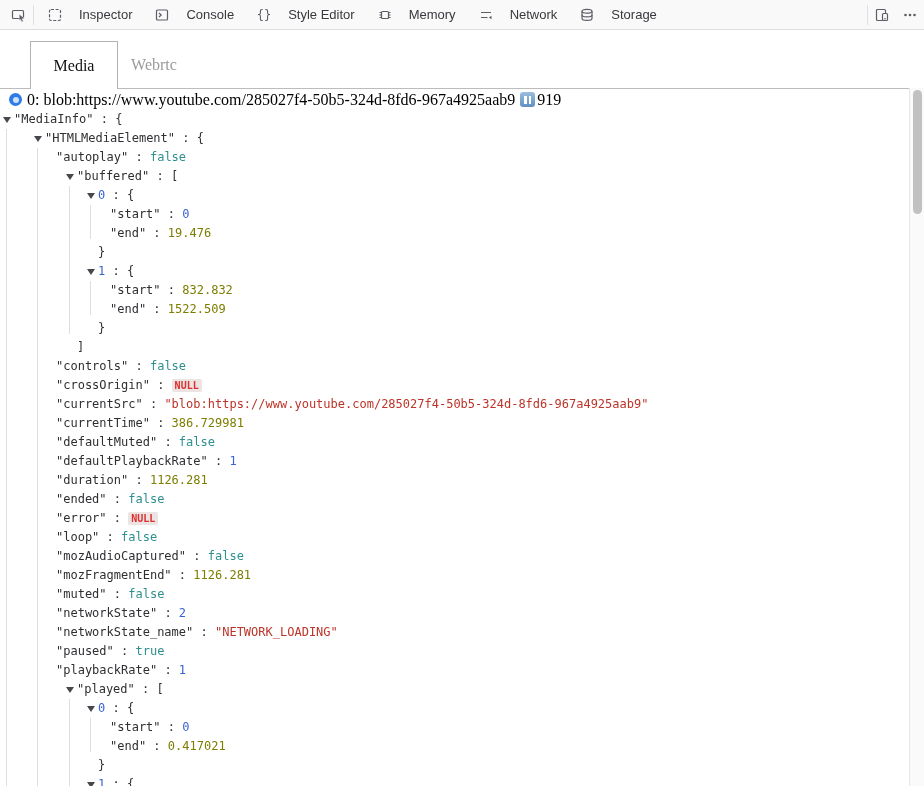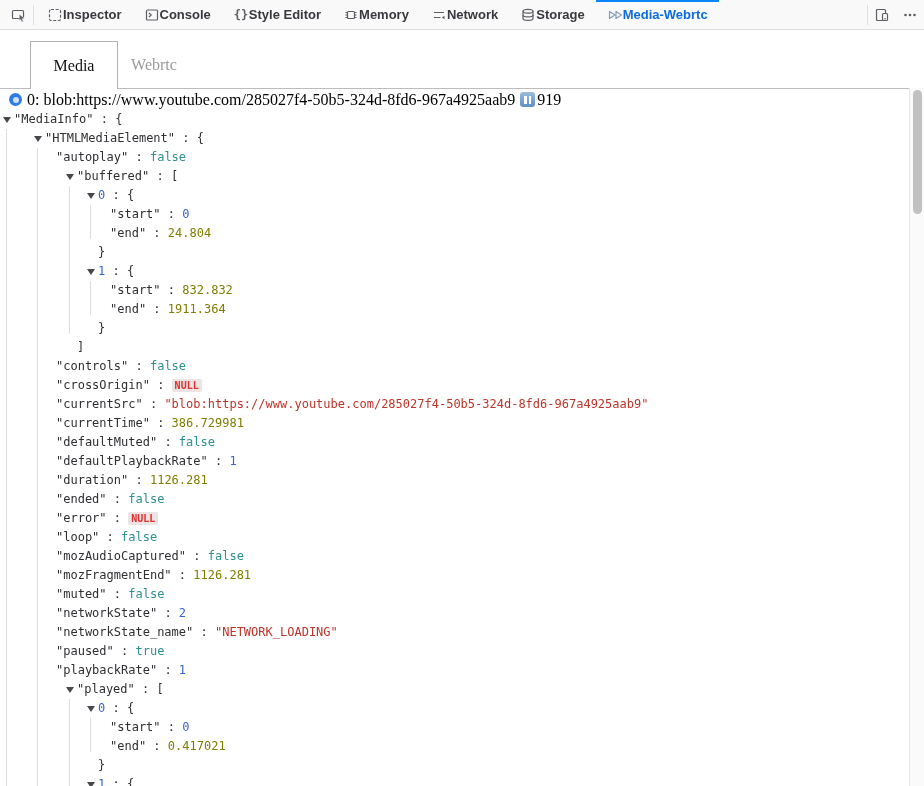--- a/index.html
+++ b/index.html
@@ -6,22 +6,22 @@
   html,body { width:924px; height:786px; overflow:hidden; background:#fff;
               font-family:"Liberation Sans", sans-serif; }
 
   
   .toolbar { display:flex; align-items:center; height:30px; background:#f9f9fa;
              border-bottom:1px solid #dcdce1; padding-left:5px; position:relative; z-index:5; }
   .tb-btn  { width:28px; height:100%; display:flex; align-items:center; justify-content:center;
              color:#3b3b40; }
   .tb-sep  { width:1px; height:20px; background:#e0e0e3; }
   .tb-tabs { display:flex; height:100%; margin-left:2px; }
-  .tb-tab  { position:relative; display:flex; align-items:center; gap:0; padding:0 11px;
-             height:100%; font-size:13px; color:#38383d; cursor:default; white-space:nowrap;font-weight:bold; }
+  .tb-tab  { position:relative; display:flex; align-items:center; gap:16px; padding:0 11px;
+             height:100%; font-size:13px; color:#38383d; cursor:default; white-space:nowrap; }
   .tb-tab.active { color:var(--tab-active-text,#0a6cde); }
   .tb-tab.active::before { content:""; position:absolute; top:0; left:0; right:0; height:2px;
              background:var(--accent-blue,#0a84ff); }
   .tb-icon { width:16px; height:16px; display:inline-flex; color:#5d5d66; }
   .tb-tab.active .tb-icon { color:#85a0b8; }
   .tb-icon svg { width:16px; height:16px; stroke-width:1.2; }
   .tb-spacer { flex:1; }
 
   
   .doc-tab-media { position:absolute; left:30px; top:41px; width:88px; height:48px;
@@ -129,28 +129,20 @@
       <div class="tb-tab">
         <span class="tb-icon">
           <svg viewBox="0 0 16 16">
             <ellipse cx="8" cy="4.3" rx="5" ry="1.9" fill="none" stroke="currentColor"></ellipse>
             <path d="M3 4.3v7.2c0 1.05 2.24 1.9 5 1.9s5-.85 5-1.9V4.3" fill="none" stroke="currentColor"></path>
             <path d="M3 8c0 1.05 2.24 1.9 5 1.9S13 9.05 13 8" fill="none" stroke="currentColor"></path>
           </svg>
         </span>
         <span>Storage</span>
       </div>
-      <div class="tb-tab active">
-        <span class="tb-icon">
-          <svg viewBox="0 0 16 16">
-            <path d="M2.5 4.5v7l5.5-3.5zM9 4.5v7l5.5-3.5z" fill="none" stroke="currentColor" stroke-linejoin="round"></path>
-          </svg>
-        </span>
-        <span>Media-Webrtc</span>
-      </div>
     </div>
   <div class="tb-spacer"></div>
   <div class="tb-sep"></div>
   <div class="tb-btn">
     <span class="tb-icon">
         <svg viewBox="0 0 16 16">
           <rect x="2.5" y="2.5" width="9" height="11" rx="1" fill="none" stroke="currentColor"></rect>
           <rect x="8.5" y="6.5" width="5" height="7" rx="1" fill="#f9f9fa" stroke="currentColor"></rect>
           <circle cx="11" cy="11.8" r="0.8" fill="currentColor"></circle>
         </svg>
@@ -189,25 +181,25 @@
     <div class="guide" style="left: 90px; top: 95px; height: 34px;"></div>
     <div class="guide" style="left: 90px; top: 171px; height: 34px;"></div>
     <div class="guide" style="left: 69px; top: 589px; height: 91px;"></div>
     <div class="guide" style="left: 90px; top: 608px; height: 34px;"></div>
     <div class="tree-line" style="padding-left: 14px;"><span class="twisty" style="left: 3px;"></span><span class="tok k">"MediaInfo"</span><span class="tok p"> : </span><span class="tok p">{</span></div>
     <div class="tree-line" style="padding-left: 45px;"><span class="twisty" style="left: 34px;"></span><span class="tok k">"HTMLMediaElement"</span><span class="tok p"> : </span><span class="tok p">{</span></div>
     <div class="tree-line" style="padding-left: 56px;"><span class="tok k">"autoplay"</span><span class="tok p"> : </span><span class="tok b">false</span></div>
     <div class="tree-line" style="padding-left: 77px;"><span class="twisty" style="left: 66px;"></span><span class="tok k">"buffered"</span><span class="tok p"> : </span><span class="tok p">[</span></div>
     <div class="tree-line" style="padding-left: 98px;"><span class="twisty" style="left: 87px;"></span><span class="tok i">0</span><span class="tok p"> : </span><span class="tok p">{</span></div>
     <div class="tree-line" style="padding-left: 110px;"><span class="tok k">"start"</span><span class="tok p"> : </span><span class="tok i">0</span></div>
-    <div class="tree-line" style="padding-left: 110px;"><span class="tok k">"end"</span><span class="tok p"> : </span><span class="tok f">24.804</span></div>
+    <div class="tree-line" style="padding-left: 110px;"><span class="tok k">"end"</span><span class="tok p"> : </span><span class="tok f">19.476</span></div>
     <div class="tree-line" style="padding-left: 98px;"><span class="tok p">}</span></div>
     <div class="tree-line" style="padding-left: 98px;"><span class="twisty" style="left: 87px;"></span><span class="tok i">1</span><span class="tok p"> : </span><span class="tok p">{</span></div>
     <div class="tree-line" style="padding-left: 110px;"><span class="tok k">"start"</span><span class="tok p"> : </span><span class="tok f">832.832</span></div>
-    <div class="tree-line" style="padding-left: 110px;"><span class="tok k">"end"</span><span class="tok p"> : </span><span class="tok f">1911.364</span></div>
+    <div class="tree-line" style="padding-left: 110px;"><span class="tok k">"end"</span><span class="tok p"> : </span><span class="tok f">1522.509</span></div>
     <div class="tree-line" style="padding-left: 98px;"><span class="tok p">}</span></div>
     <div class="tree-line" style="padding-left: 77px;"><span class="tok p">]</span></div>
     <div class="tree-line" style="padding-left: 56px;"><span class="tok k">"controls"</span><span class="tok p"> : </span><span class="tok b">false</span></div>
     <div class="tree-line" style="padding-left: 56px;"><span class="tok k">"crossOrigin"</span><span class="tok p"> : </span><span class="tok n">NULL</span></div>
     <div class="tree-line" style="padding-left: 56px;"><span class="tok k">"currentSrc"</span><span class="tok p"> : </span><span class="tok s">"blob:https://www.youtube.com/285027f4-50b5-324d-8fd6-967a4925aab9"</span></div>
     <div class="tree-line" style="padding-left: 56px;"><span class="tok k">"currentTime"</span><span class="tok p"> : </span><span class="tok f">386.729981</span></div>
     <div class="tree-line" style="padding-left: 56px;"><span class="tok k">"defaultMuted"</span><span class="tok p"> : </span><span class="tok b">false</span></div>
     <div class="tree-line" style="padding-left: 56px;"><span class="tok k">"defaultPlaybackRate"</span><span class="tok p"> : </span><span class="tok i">1</span></div>
     <div class="tree-line" style="padding-left: 56px;"><span class="tok k">"duration"</span><span class="tok p"> : </span><span class="tok f">1126.281</span></div>
     <div class="tree-line" style="padding-left: 56px;"><span class="tok k">"ended"</span><span class="tok p"> : </span><span class="tok b">false</span></div>

